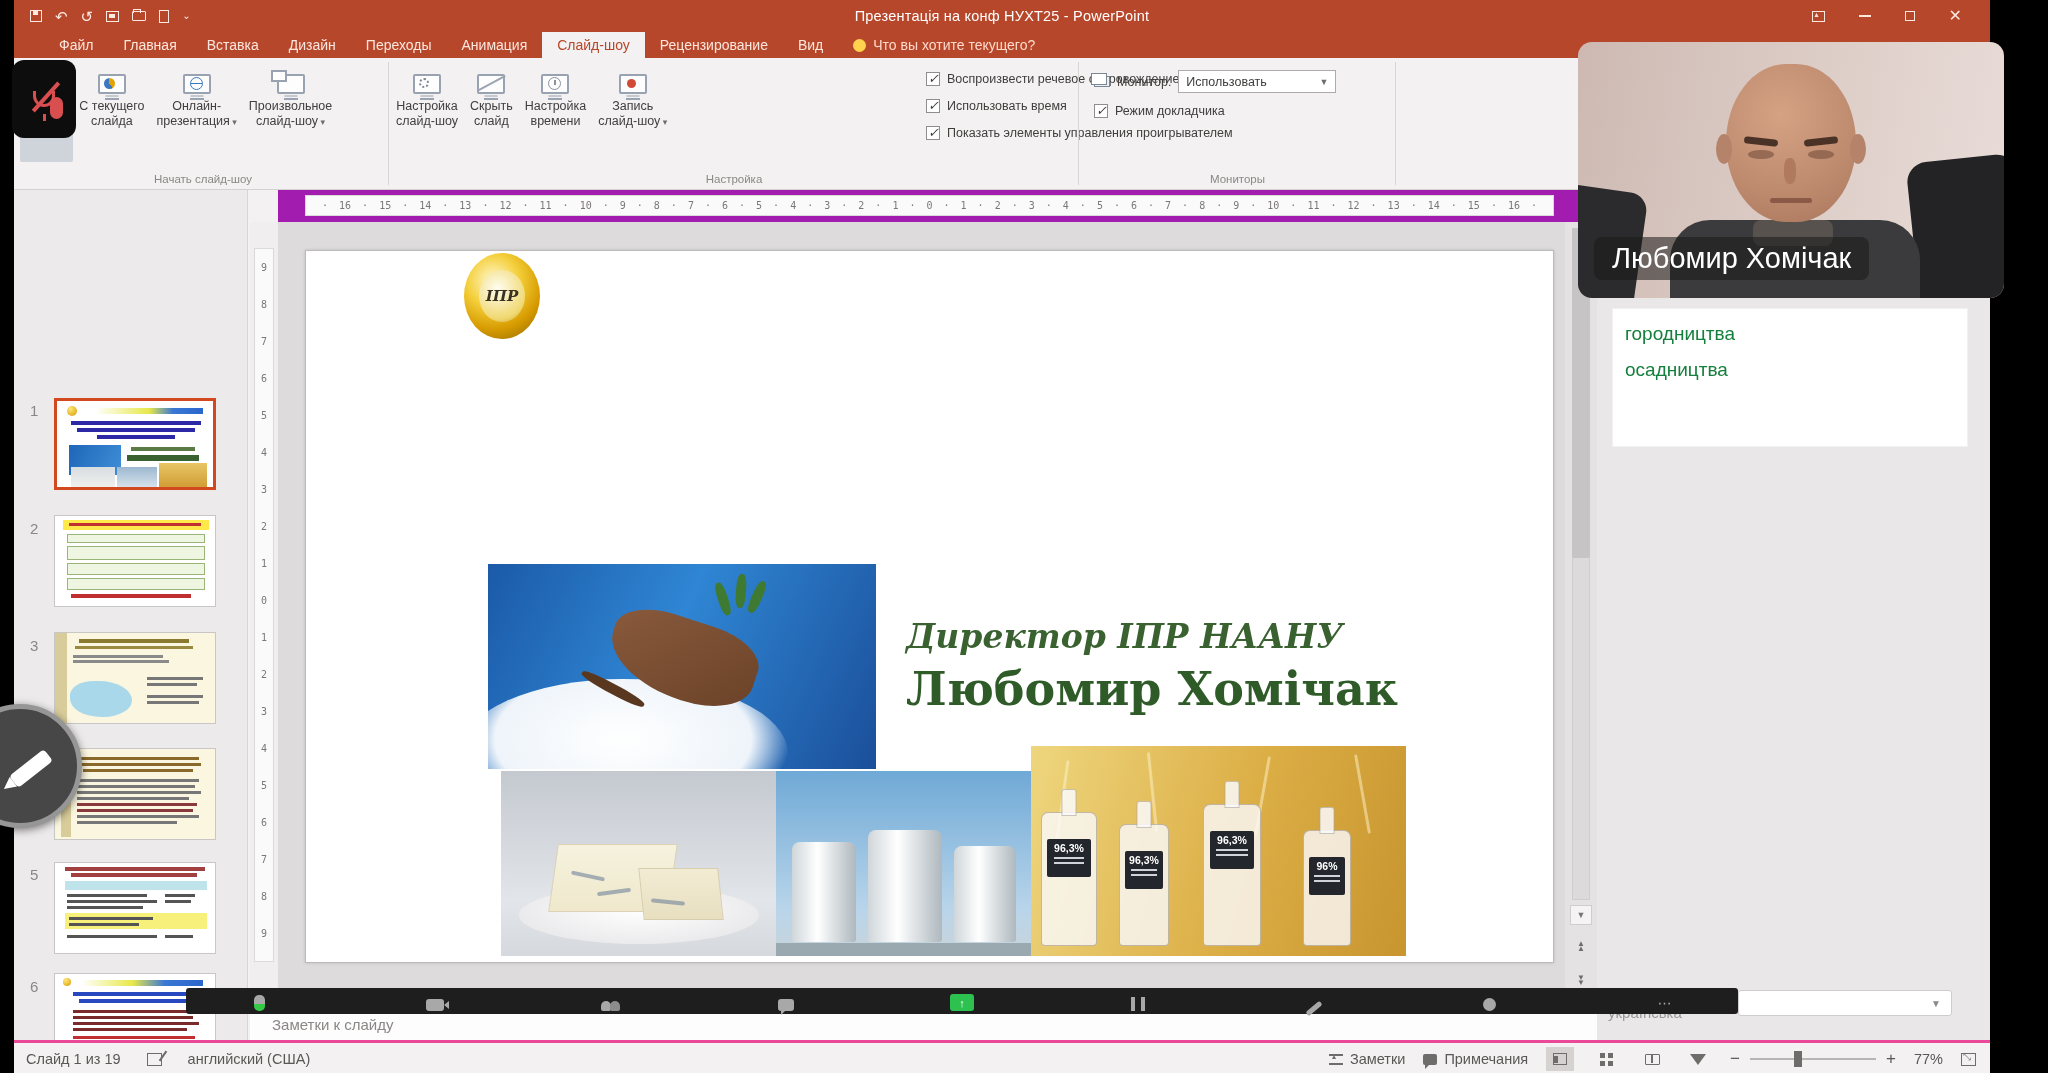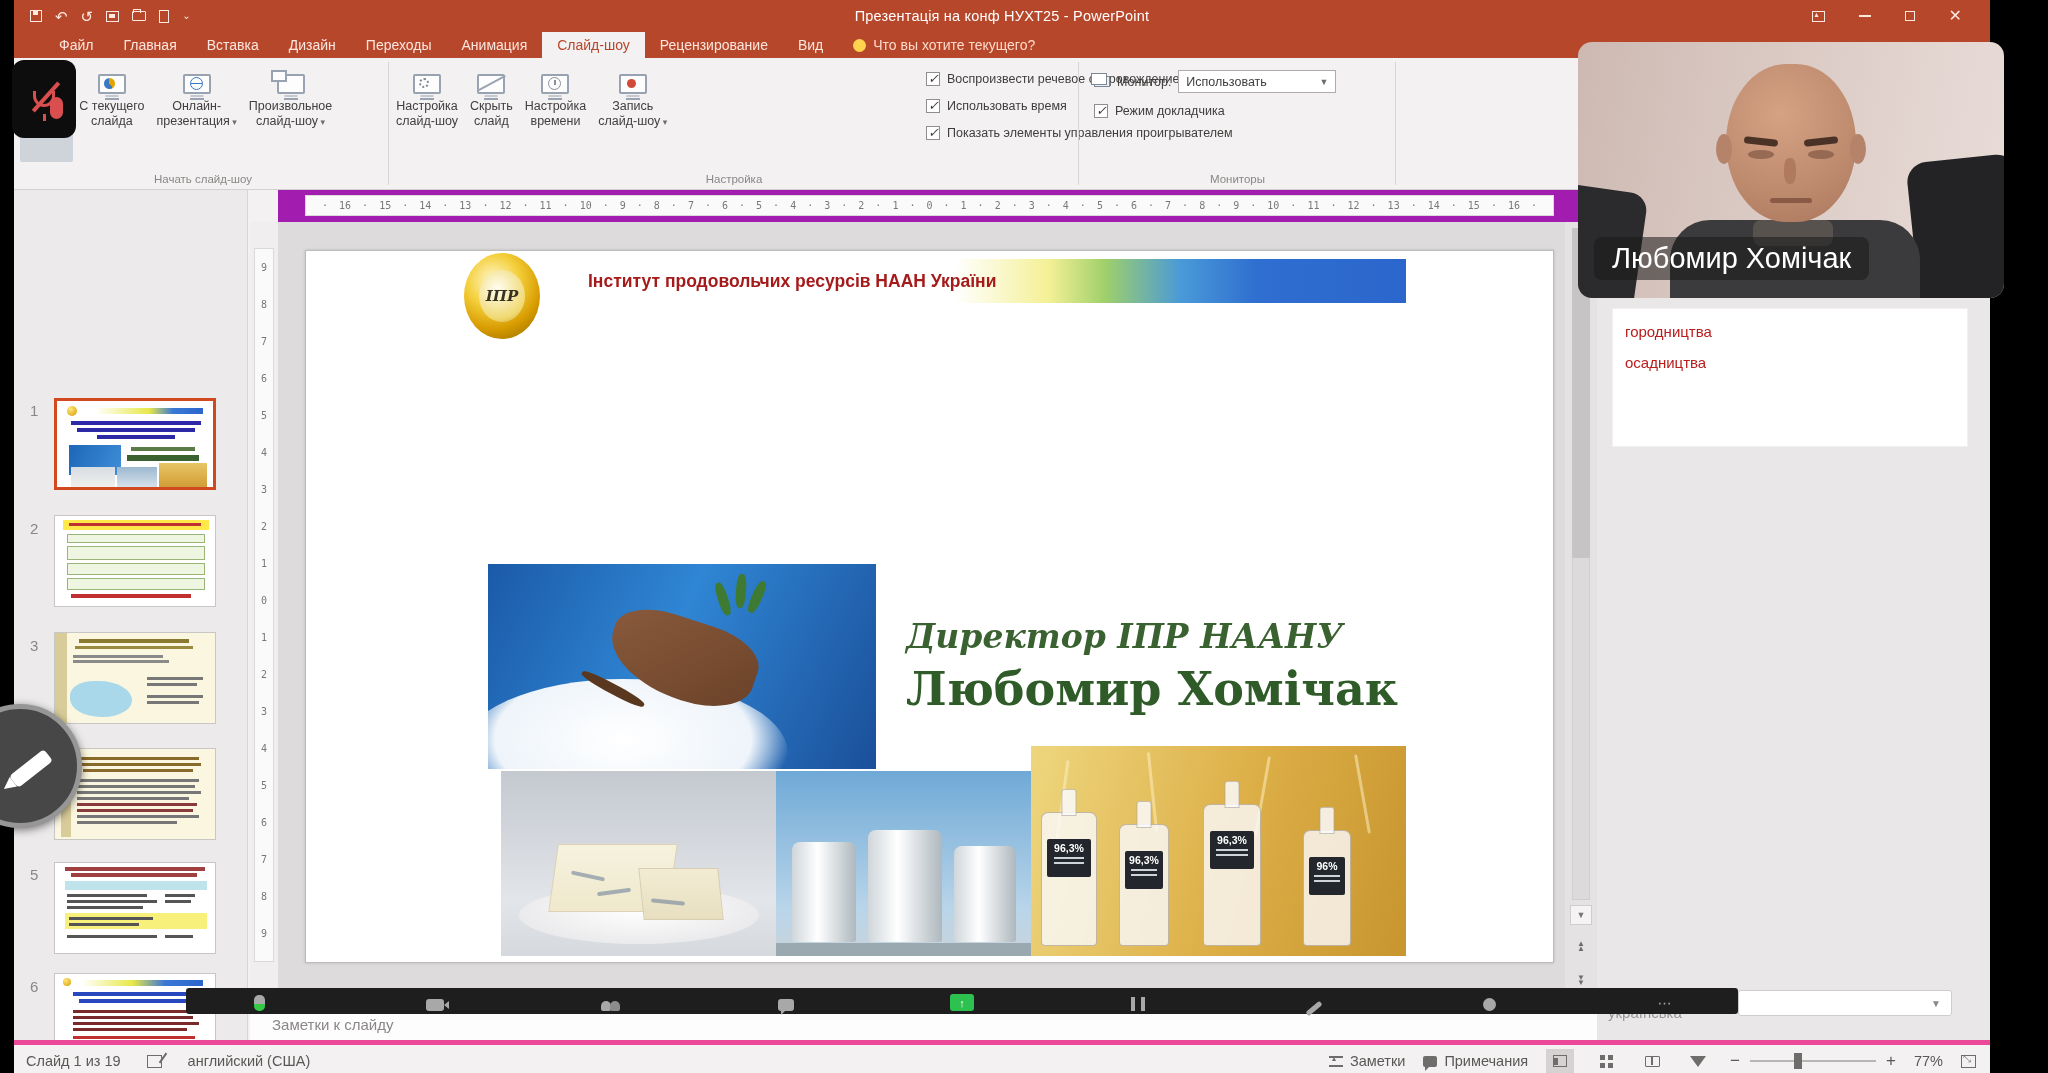--- a/index.html
+++ b/index.html
@@ -78,21 +78,21 @@
   .vruler .band{position:absolute;left:4px;top:26px;width:20px;height:714px;background:#fbfafa;border:1px solid #dcdad9;overflow:hidden;text-align:center}
   .vruler .nums{font-family:"DejaVu Sans Mono",monospace;font-size:10px;color:#7a7877;white-space:pre-line;line-height:37px}
 
   
   .thumbpane{position:absolute;left:0;top:190px;width:234px;height:850px;background:#eceaeb;border-right:1px solid #d8d6d5}
   .canvas{position:absolute;left:264px;top:222px;width:1287px;height:786px;background:#dddbdc}
   .notespane{position:absolute;left:236px;top:1008px;width:1347px;height:32px;background:#fdfdfd;border-top:1px solid #d5d1d0}
   .notespane .ph{position:absolute;left:22px;top:7px;font-size:15px;color:#8a8786}
   .sidepanel{position:absolute;left:1583px;top:222px;width:393px;height:818px;background:#e9e7e8}
   .captionbox{position:absolute;left:15px;top:86px;width:356px;height:139px;background:#fff;border:1px solid #f2f0f0}
-  .cap{font-size:15px;color:#b91c1c;margin:14px 8px 0 12px}
+  .cap{font-size:19px;color:#15803d;margin:14px 8px 0 12px}
 
   
   .vsb{position:absolute;left:1551px;top:222px;width:32px;height:786px;background:#e4e2e3}
   .vsb .track{position:absolute;left:7px;top:6px;width:18px;height:672px;background:#dcdadb;border:1px solid #d0cecd}
   .vsb .thumb{position:absolute;left:7px;top:6px;width:18px;height:330px;background:#c6c4c5;border-radius:2px}
   .vsb .btn{position:absolute;left:5px;width:22px;height:20px;background:#f5f3f3;border:1px solid #d0cecd;color:#7a7877;font-size:9px;display:flex;align-items:center;justify-content:center}
   .vsb .dbl{position:absolute;left:5px;width:22px;height:20px;color:#6f6d6c;font-size:8px;line-height:5px;display:flex;flex-direction:column;align-items:center;justify-content:center}
 
   
   .tnum{position:absolute;left:16px;font-size:15px;color:#8a8786}
@@ -172,21 +172,21 @@
   .tank{position:absolute;bottom:14px;background:linear-gradient(90deg,#cfd6da,#ffffff 40%,#aeb8be);border-radius:8px 8px 3px 3px}
   .tground{position:absolute;left:0;bottom:0;width:100%;height:13px;background:#9aa8b0}
   .img-bottles{left:725px;top:495px;width:375px;height:210px;background:linear-gradient(105deg,#eed67e,#dcae46 55%,#c8952f),repeating-linear-gradient(100deg,rgba(255,248,220,.0) 0 10px,rgba(255,248,220,.35) 10px 13px)}
   .wheat{position:absolute;width:3px;height:80px;background:rgba(255,244,200,.5);border-radius:2px}
   .bt{position:absolute;bottom:10px;background:rgba(250,250,252,.8);border:1px solid rgba(110,95,70,.4);border-radius:7px 7px 4px 4px}
   .bt:before{content:"";position:absolute;left:50%;top:-24px;transform:translateX(-50%);width:13px;height:25px;background:rgba(250,250,252,.85);border:1px solid rgba(110,95,70,.35);border-radius:3px 3px 0 0}
   .bt .lb{position:absolute;left:10%;top:26px;width:80%;height:38px;background:#23262c;border-radius:2px;color:#fff;font-size:10.5px;font-weight:bold;text-align:center;padding-top:3px}
   .bt .lb:after{content:"";display:block;margin:3px auto 0;width:70%;height:8px;background:repeating-linear-gradient(#cfd4da 0 2px,#23262c 2px 5px)}
 
   
-  .statusbar{position:absolute;left:0;top:1040px;width:100%;height:33px;background:#f3f1f1;border-top:5px solid #ec4899;font-size:14.5px;color:#5a5856}
+  .statusbar{position:absolute;left:0;top:1040px;width:100%;height:33px;background:#f3f1f1;border-top:3px solid #ec4899;font-size:14.5px;color:#5a5856}
   .sb-left{position:absolute;left:12px;top:0;height:32px;display:flex;align-items:center;gap:26px}
   .ic-notespen{width:15px;height:13px;border:1.5px solid #6f6d6c;position:relative}
   .ic-notespen:after{content:"";position:absolute;right:-3px;top:-4px;width:2px;height:12px;background:#6f6d6c;transform:rotate(35deg)}
   .sb-right{position:absolute;right:14px;top:0;height:32px;display:flex;align-items:center;gap:18px}
   .ic-notesup{width:14px;height:11px;border-top:2px solid #6f6d6c;border-bottom:2px solid #6f6d6c;position:relative}
   .ic-notesup:after{content:"▴";position:absolute;left:3px;top:-4px;font-size:8px;color:#6f6d6c}
   .ic-comment{width:14px;height:11px;background:#6f6d6c;border-radius:2px;position:relative}
   .ic-comment:after{content:"";position:absolute;left:2px;bottom:-4px;border-left:4px solid #6f6d6c;border-bottom:4px solid transparent}
   .sb-item{display:flex;align-items:center;gap:7px}
   .vbtn{width:28px;height:24px;display:flex;align-items:center;justify-content:center}
@@ -517,23 +517,20 @@
 4
 5
 6
 7
 8
 9</span></div>
     </div>
 
     <div class="canvas"></div>
     <div class="slide">
-      <div class="banner">
-        <div class="btxt">Інститут продовольчих ресурсів НААН України</div>
-      </div>
       <div class="logo">
         <div class="inner">
             <span>ІПР</span>
           </div>
       </div>
       <div class="director">
         <div class="d1">Директор  ІПР НААНУ</div>
         <div class="d2">Любомир Хомічак</div>
       </div>
 

